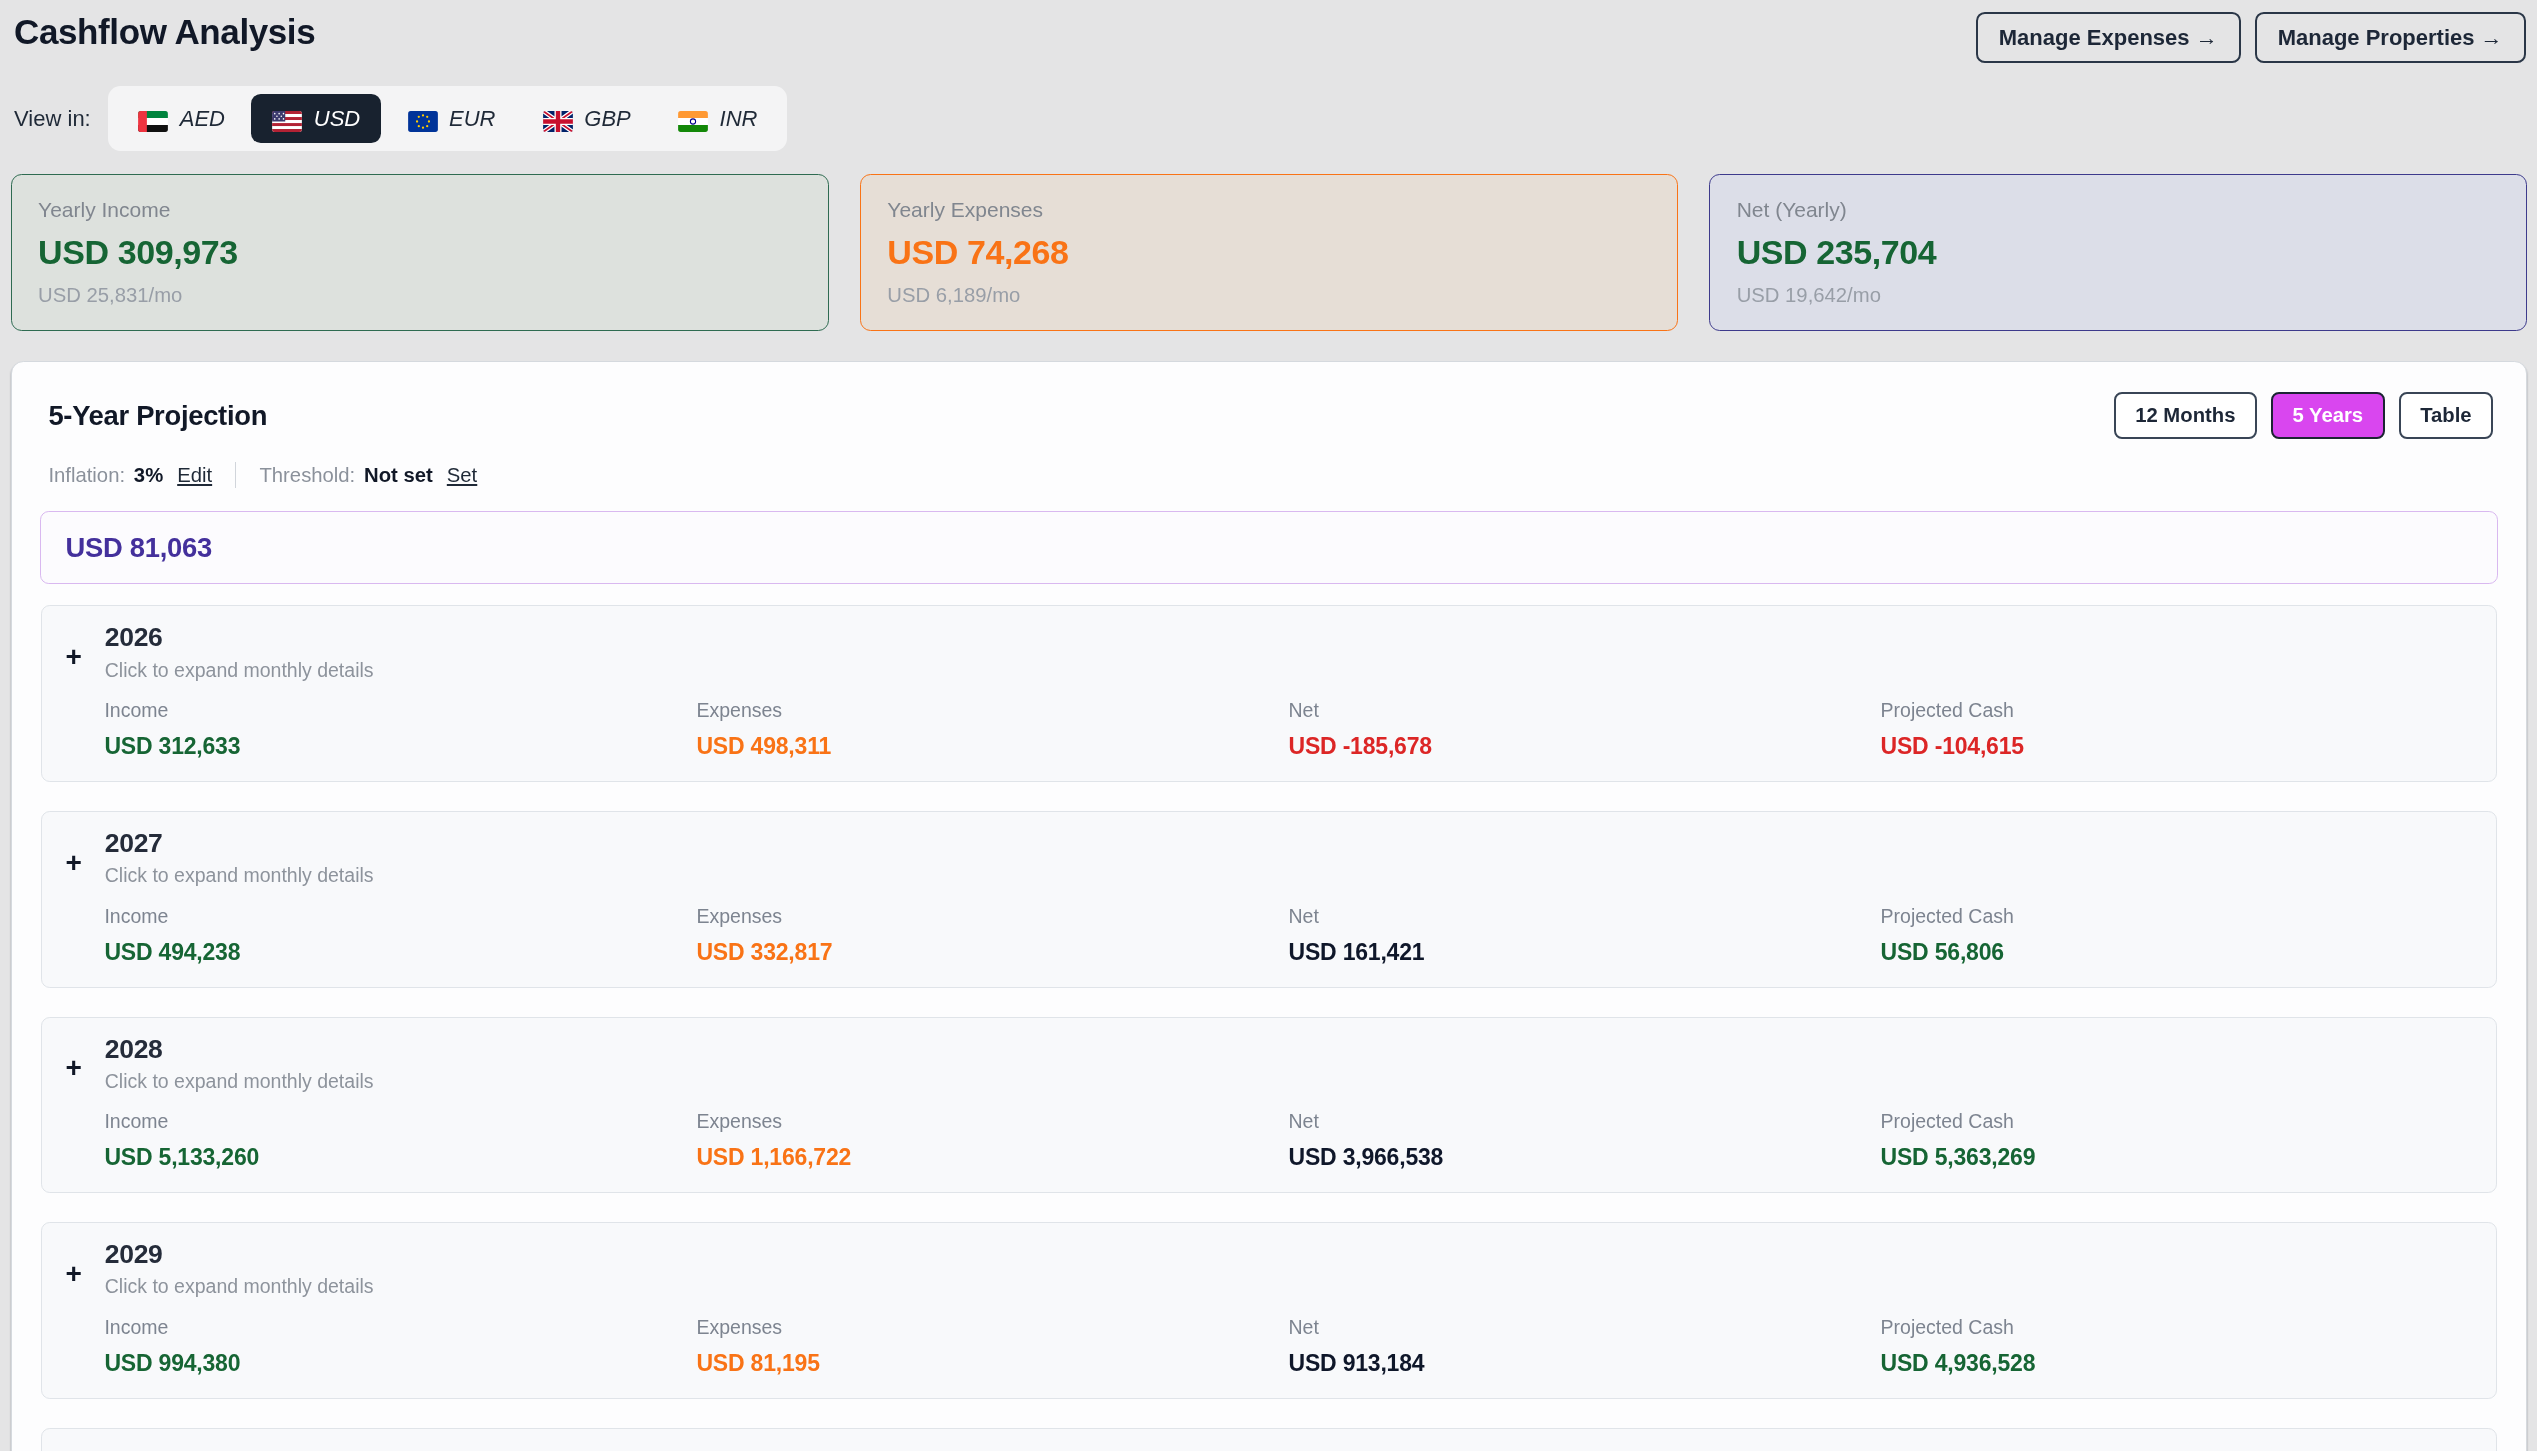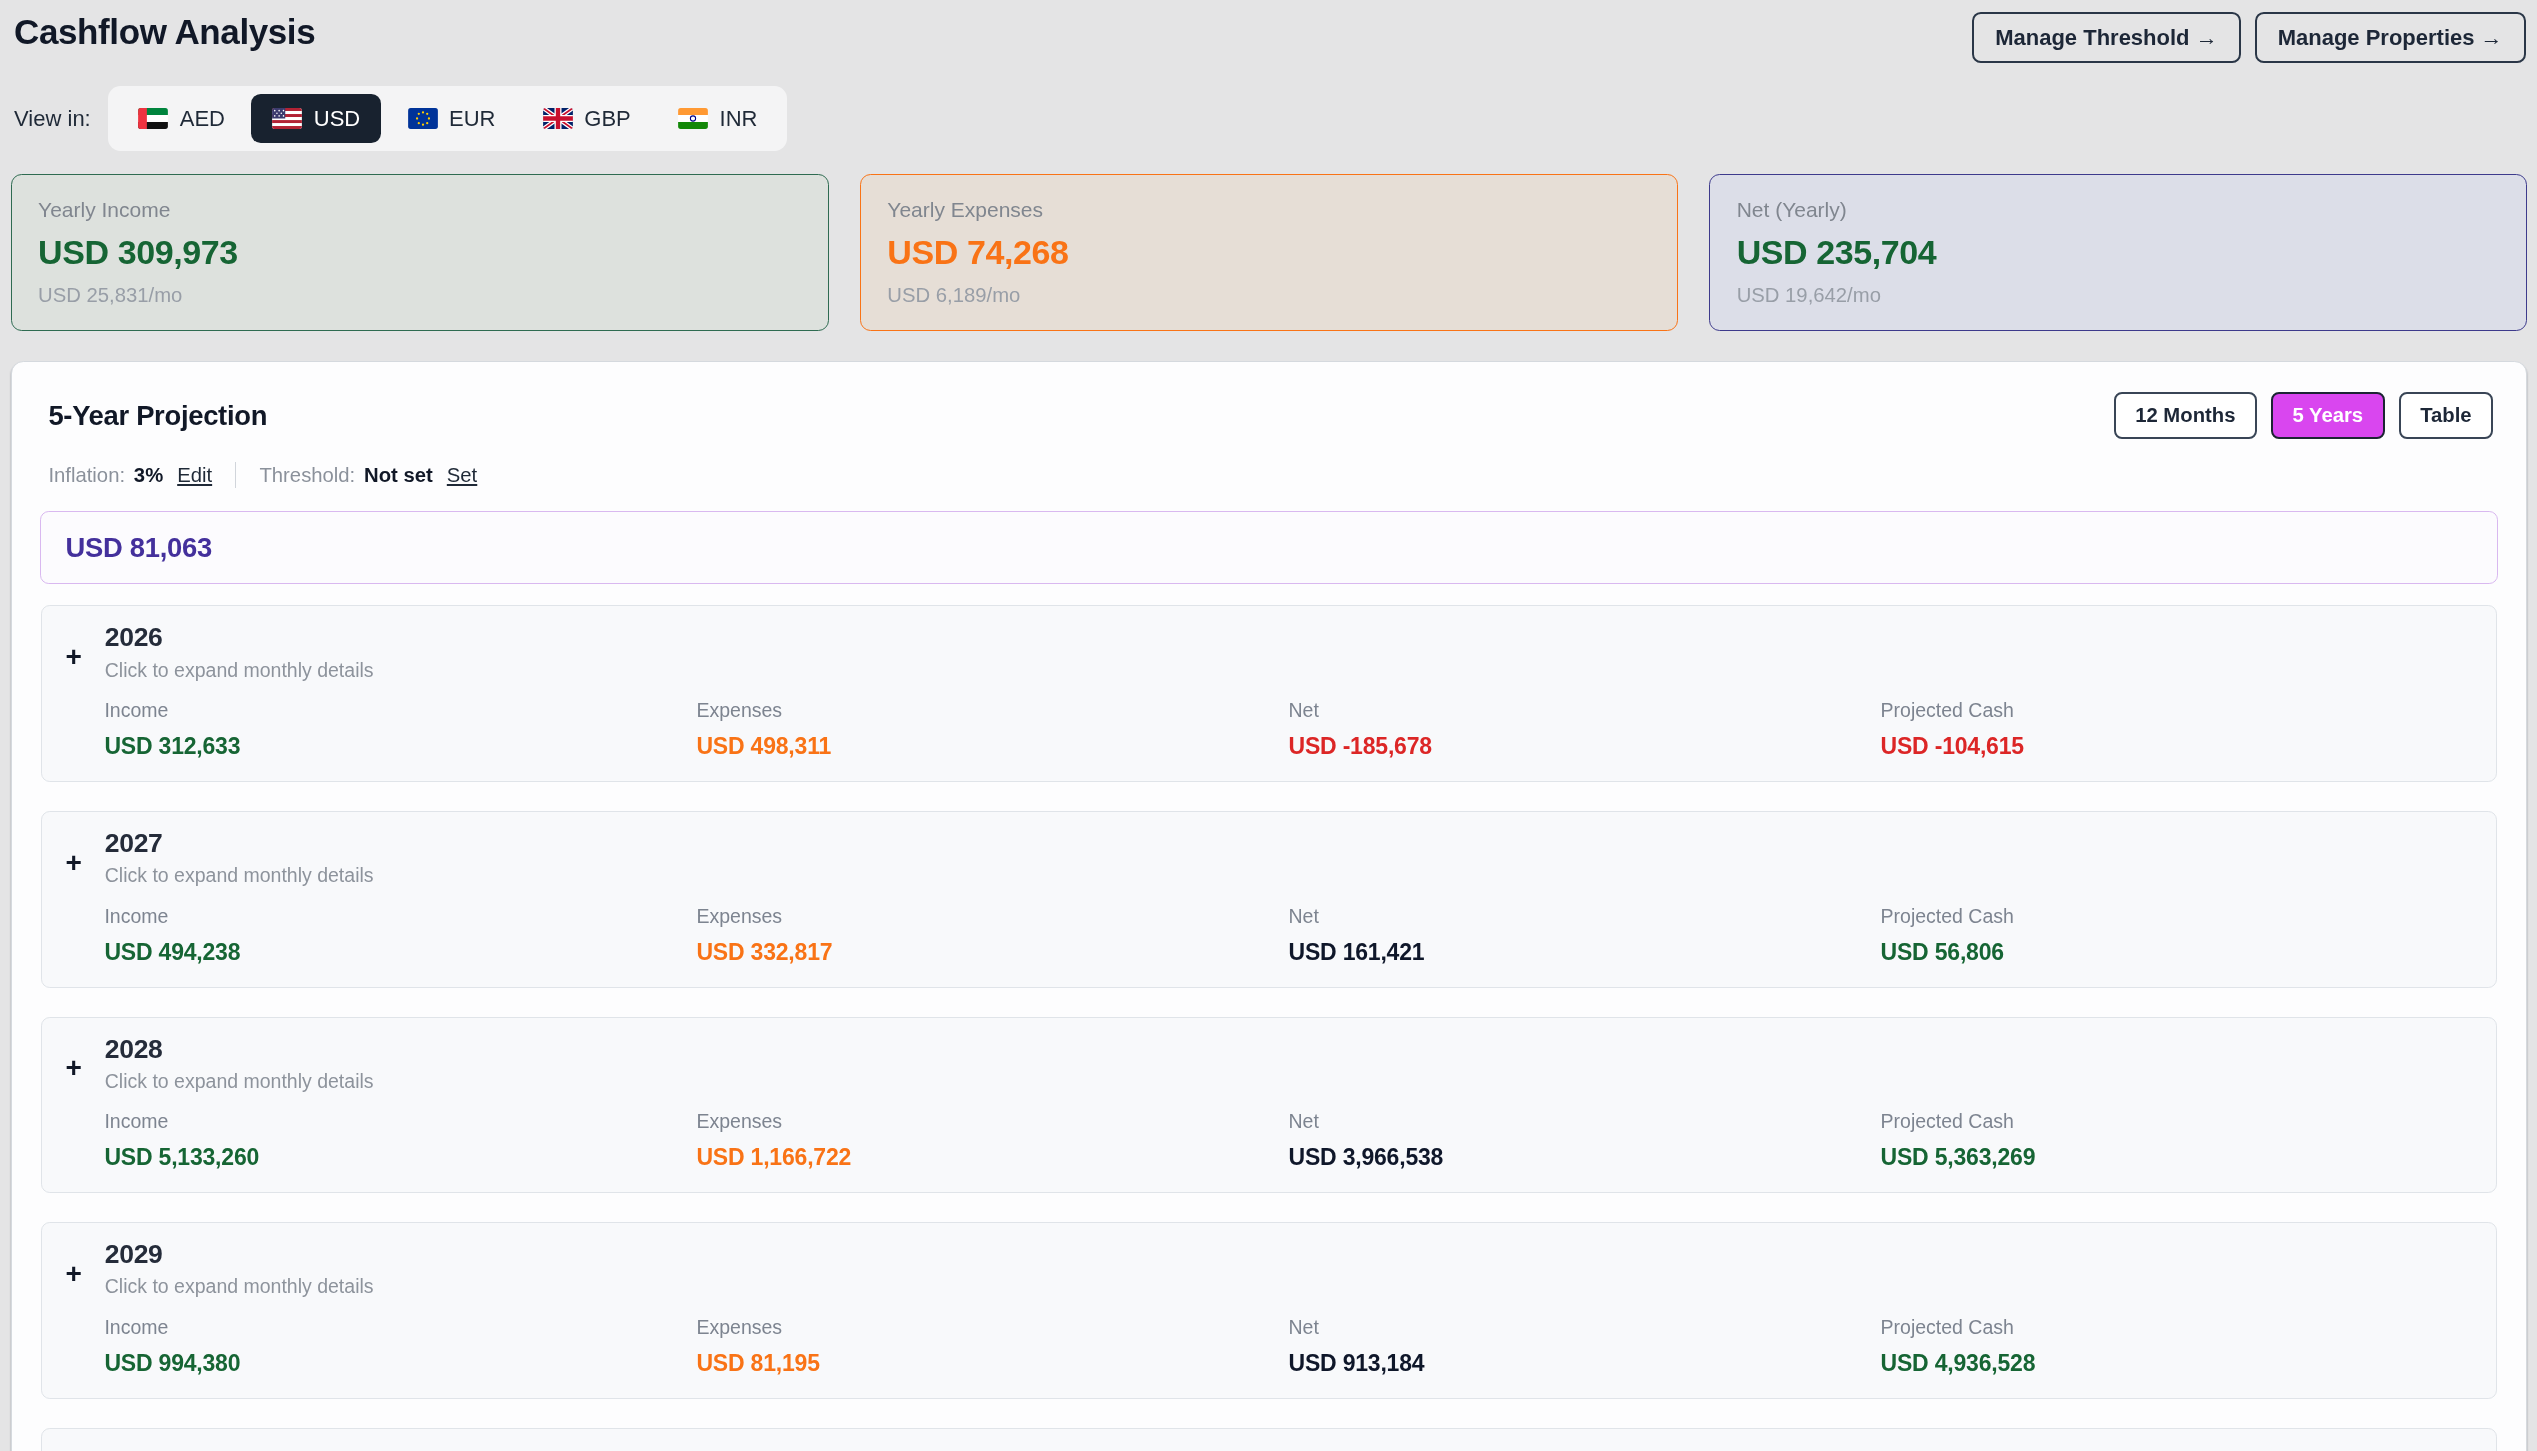--- a/index.html
+++ b/index.html
@@ -20,22 +20,22 @@
     font-size: 22px; font-weight: 700; color: #1d2737;
     background: transparent; border: 2.2px solid #2a3647; border-radius: 8.8px;
     padding: 10.6px 21px; cursor: pointer; white-space: nowrap;
   }
 
   
   .currency-row { display: flex; align-items: center; gap: 17.7px; margin-top: 23px; padding-left: 3.5px; }
   .currency-label { font-size: 22px; color: #1f2937; }
   .currency-group { background: #f4f4f5; border-radius: 12.4px; padding: 8px 8.8px; display: flex; gap: 5.3px; }
   .currency-option {
-    display: flex; align-items: center; gap: 11.5px;
-    font-size: 22px; color: #1f2937; padding: 11.5px 21px; border-radius: 9.7px; cursor: pointer;
+    display: flex; align-items: flex-end; gap: 11.5px;
+    font-size: 22px; color: #1f2937; padding: 11.5px 21px; border-radius: 9.7px; cursor: pointer; font-style: italic;
   }
   .currency-option.selected { background: #18222f; color: #ffffff; }
   .flag { width: 30px; height: 21px; border-radius: 2.7px; overflow: hidden; display: inline-flex; flex: none; }
   .flag svg { width: 100%; height: 100%; display: block; }
 
   
   .summary-cards { display: grid; grid-template-columns: 1fr 1fr 1fr; gap: 31px; margin-top: 23px; }
   .summary-card { border-radius: 10.6px; padding: 23px 26.5px; border: 1.8px solid transparent; }
   .summary-card .card-label { font-size: 21px; color: #80868f; }
   .summary-card .card-value { font-size: 34px; font-weight: 700; margin-top: 10.6px; letter-spacing: -0.4px; }
@@ -98,21 +98,21 @@
   .stat-value.c-orange { color: var(--orange, #f97316); }
   .stat-value.c-red    { color: var(--red, #dc2626); }
   .stat-value.c-dark   { color: var(--dark, #0f172a); }
 </style>
 </head>
 <body>
 
 <div class="top-header">
   <h1 class="page-title">Cashflow Analysis</h1>
   <div class="header-actions">
-    <button class="manage-btn">Manage Threshold →</button>
+    <button class="manage-btn">Manage Expenses →</button>
     <button class="manage-btn">Manage Properties →</button>
   </div>
 </div>
 
 <div class="currency-row">
   <span class="currency-label">View in:</span>
   <div class="currency-group">
 
       <div class="currency-option">
         <span class="flag">

